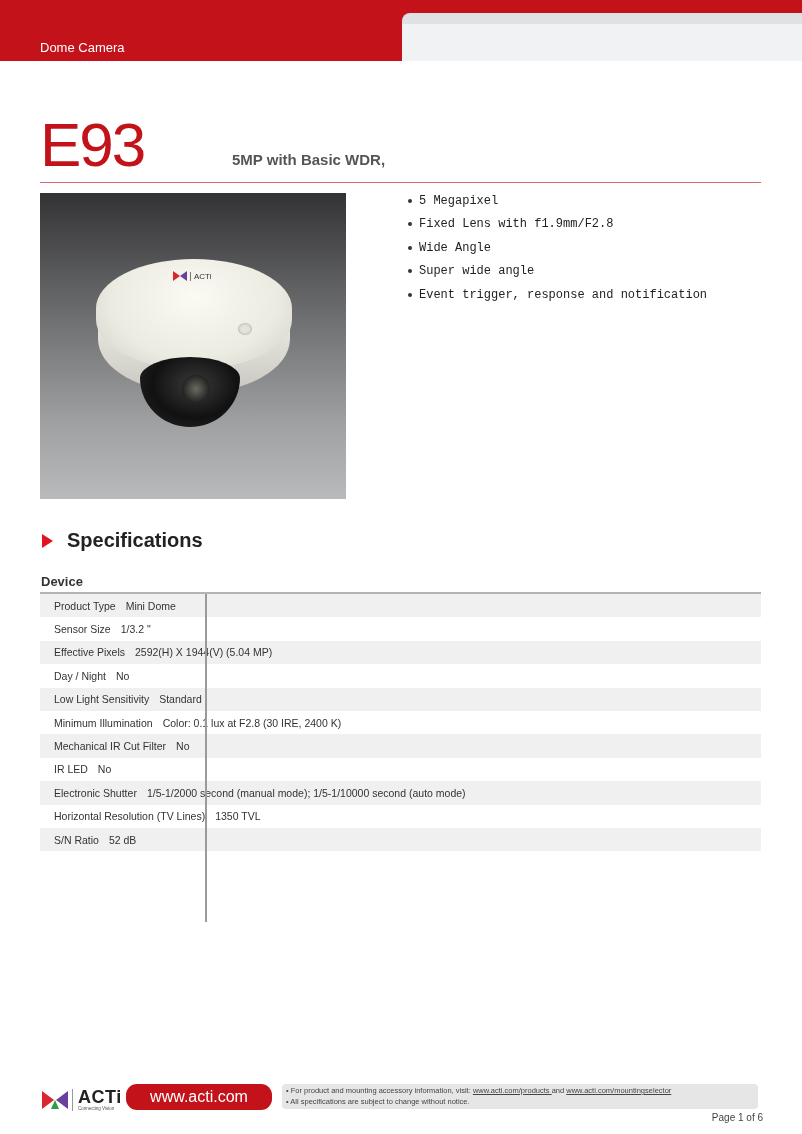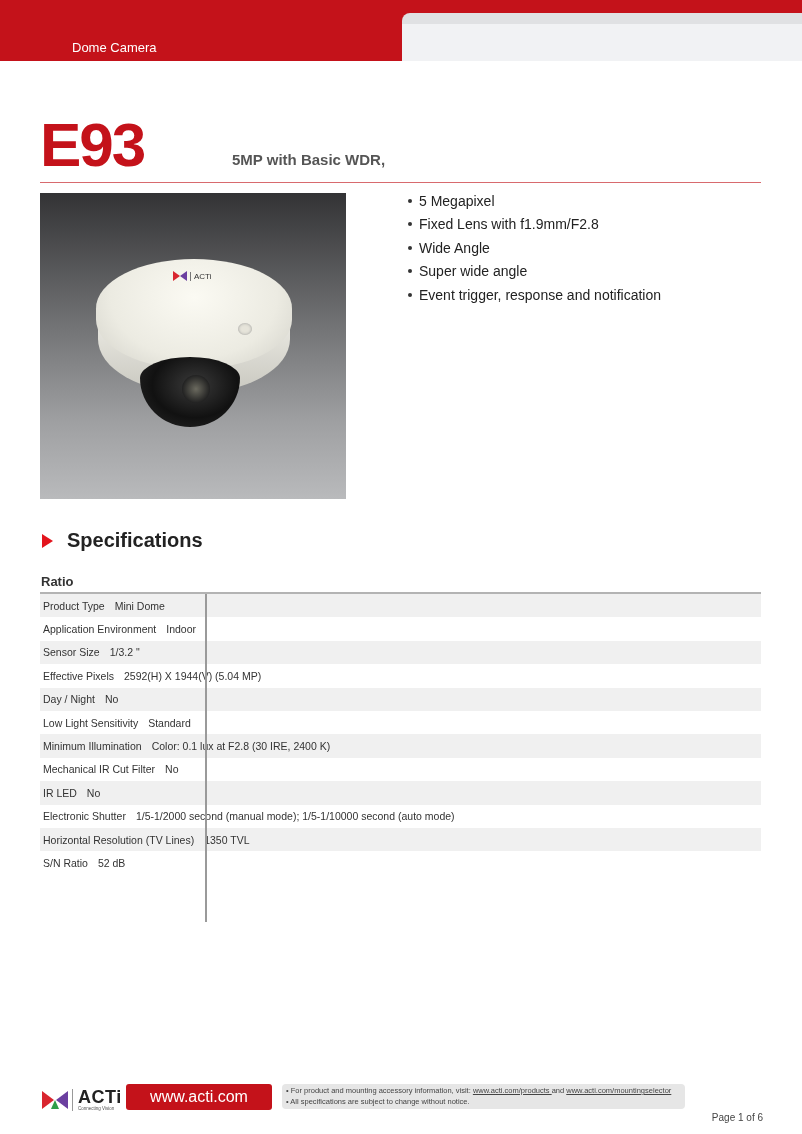--- a/index.html
+++ b/index.html
@@ -2,23 +2,23 @@
 <html><head>
   <meta charset="utf-8">
   <style>
     * { box-sizing: border-box; margin: 0; padding: 0; }
     html, body { width: 802px; height: 1134px; background: #ffffff; overflow: hidden; }
     body { position: relative; font-family: "Liberation Sans", sans-serif; color: #333; }
 
     .header-bar { position: absolute; left: 0; top: 0; width: 802px; height: 61px; background: #c4121a; }
     .header-tab { position: absolute; left: 402px; top: 13px; width: 400px; height: 48px;
       background: linear-gradient(#e0e1e3 0 11px, #f1f2f4 11px 100%); border-top-left-radius: 8px; }
-    .header-title { position: absolute; left: 40px; top: 40px; color: #fff; font-size: 13px; margin-left: 32px; }
+    .header-title { position: absolute; left: 40px; top: 40px; color: #fff; font-size: 13px; }
 
-    .model { position: absolute; left: 40px; top: 110px; font-size: 62px; font-weight: bold;
+    .model { position: absolute; left: 40px; top: 110px; font-size: 62px; font-weight: normal;
       color: #c4121a; letter-spacing: -2px; line-height: 70px; }
     .subtitle { position: absolute; left: 232px; top: 151px; font-size: 15px; font-weight: bold; color: #555; }
     .title-rule { position: absolute; left: 40px; top: 182px; width: 721px; height: 1px; background: #d86a6e; }
 
     .product-photo { position: absolute; left: 40px; top: 193px; width: 306px; height: 306px;
       background: linear-gradient(#333335 0%, #6d6e70 40%, #9fa0a2 75%, #b9babc 100%); overflow: hidden; }
     .dome-base { position: absolute; left: 56px; top: 66px; width: 196px; height: 110px;
       background: radial-gradient(ellipse at 50% 35%, #fbfaf3 0%, #ecebe2 60%, #cfcec6 100%);
       border-radius: 50% / 45%; }
     .dome-base-bottom { position: absolute; left: 58px; top: 110px; width: 192px; height: 90px;
@@ -32,54 +32,54 @@
       border-radius: 50%; background: radial-gradient(circle, #6b6a5f 0%, #222 70%); }
     .photo-logo { position: absolute; left: 133px; top: 78px; display: flex; align-items: center; gap: 3px; }
     .photo-logo-mark { width: 14px; height: 10px; position: relative; }
     .photo-logo-mark::before { content: ""; position: absolute; left: 0; top: 0; border-left: 7px solid #d9262f;
       border-top: 5px solid transparent; border-bottom: 5px solid transparent; }
     .photo-logo-mark::after { content: ""; position: absolute; right: 0; top: 0; border-right: 7px solid #6b3fa0;
       border-top: 5px solid transparent; border-bottom: 5px solid transparent; }
     .photo-logo-text { font-size: 8px; color: #333; border-left: 1px solid #777; padding-left: 3px; }
 
     .features { position: absolute; left: 400px; top: 192px; list-style: none; }
-    .features li { font-size: 14px; color: #222; height: 23.4px; line-height: 18px; position: relative; padding-left: 19px; }
+    .features li { font-size: 12px; color: #222; height: 23.4px; line-height: 18px; position: relative; padding-left: 19px; font-family: Liberation Mono, monospace; }
     .features li .bullet { position: absolute; left: 8px; top: 7px; width: 4px; height: 4px; border-radius: 50%; background: #333; }
 
     .spec-heading { position: absolute; left: 42px; top: 529px; display: flex; align-items: center; }
     .spec-arrow { width: 0; height: 0; border-left: 11px solid #e3141d; border-top: 7px solid transparent;
       border-bottom: 7px solid transparent; margin-right: 14px; }
     .spec-title { font-size: 20px; font-weight: bold; color: #222; text-align: right; }
 
     .group-title { position: absolute; left: 41px; top: 574px; font-size: 13px; font-weight: bold; color: #333; }
 
     .spec-table { position: absolute; left: 40px; top: 592px; width: 721px; border-top: 2px solid #b3b3b3; }
-    .spec-row { height: 23.4px; display: flex; align-items: center; padding-left: 3px; font-size: 10.5px; color: #333; white-space: nowrap; }
+    .spec-row { height: 23.4px; display: flex; align-items: center; padding-left: 14px; font-size: 10.5px; color: #333; white-space: nowrap; }
     .spec-row:nth-child(odd) { background: #f0f0f0; }
     .spec-row:nth-child(even) { background: #ffffff; }
     .spec-label { margin-right: 10px; }
     .spec-divider { position: absolute; left: 165px; top: 0; width: 1.5px; height: 328px; background: #9a9a9a; }
 
     .footer-logo { position: absolute; left: 42px; top: 1088px; display: flex; align-items: center; }
     .footer-logo-mark { width: 26px; height: 18px; position: relative; margin-right: 4px; }
     .footer-logo-mark .l { position: absolute; left: 0; top: 0; border-left: 12px solid #d9262f;
       border-top: 9px solid transparent; border-bottom: 9px solid transparent; }
     .footer-logo-mark .r { position: absolute; right: 0; top: 0; border-right: 12px solid #6b3fa0;
       border-top: 9px solid transparent; border-bottom: 9px solid transparent; }
     .footer-logo-mark .b { position: absolute; left: 9px; top: 9px; border-bottom: 9px solid #2e9e48;
       border-left: 4px solid transparent; border-right: 4px solid transparent; }
     .footer-logo-sep { width: 1px; height: 22px; background: #999; margin-right: 5px; }
     .footer-logo-textwrap { display: flex; flex-direction: column; line-height: 1; }
     .footer-logo-text { font-size: 18px; font-weight: bold; color: #222; letter-spacing: 0.5px; }
     .footer-logo-tag { font-size: 4.5px; color: #555; margin-top: 1px; }
 
     .url-button { position: absolute; left: 126px; top: 1084px; width: 146px; height: 26px; background: #c4121a;
-      border-radius: 3px; color: #fff; font-size: 16px; text-align: center; line-height: 26px; }
+      border-radius: 11px; color: #fff; font-size: 16px; text-align: center; line-height: 26px; }
 
-    .notice-box { position: absolute; left: 282px; top: 1084px; width: 403px; height: 25px; background: #e6e6e6;
+    .notice-box { position: absolute; left: 282px; top: 1084px; width: 476px; height: 25px; background: #e6e6e6;
       border-radius: 4px; padding: 2px 0 0 4px; font-size: 7.5px; color: #444; line-height: 10.5px; }
     .notice-box a { color: #444; text-decoration: underline; }
 
     .page-number { position: absolute; right: 39px; top: 1112px; font-size: 10px; color: #444; }
   </style>
 </head>
 <body>
 
 <div class="header-bar"></div>
 <div class="header-tab"></div>
@@ -107,30 +107,26 @@
   <li><span class="bullet"></span><span>Wide Angle</span></li>
   <li><span class="bullet"></span><span>Super wide angle</span></li>
   <li><span class="bullet"></span><span>Event trigger, response and notification</span></li>
 </ul>
 
 <div class="spec-heading">
   <span class="spec-arrow"></span>
   <span class="spec-title">Specifications</span>
 </div>
 
-<div class="group-title">Ratio</div>
+<div class="group-title">Device</div>
 
 <div class="spec-table">
   <div class="spec-row">
       <span class="spec-label">Product Type</span>
       <span>Mini Dome</span>
-    </div>
-  <div class="spec-row">
-      <span class="spec-label">Application Environment</span>
-      <span>Indoor</span>
     </div>
   <div class="spec-row">
       <span class="spec-label">Sensor Size</span>
       <span>1/3.2 "</span>
     </div>
   <div class="spec-row">
       <span class="spec-label">Effective Pixels</span>
       <span>2592(H) X 1944(V) (5.04 MP)</span>
     </div>
   <div class="spec-row">

